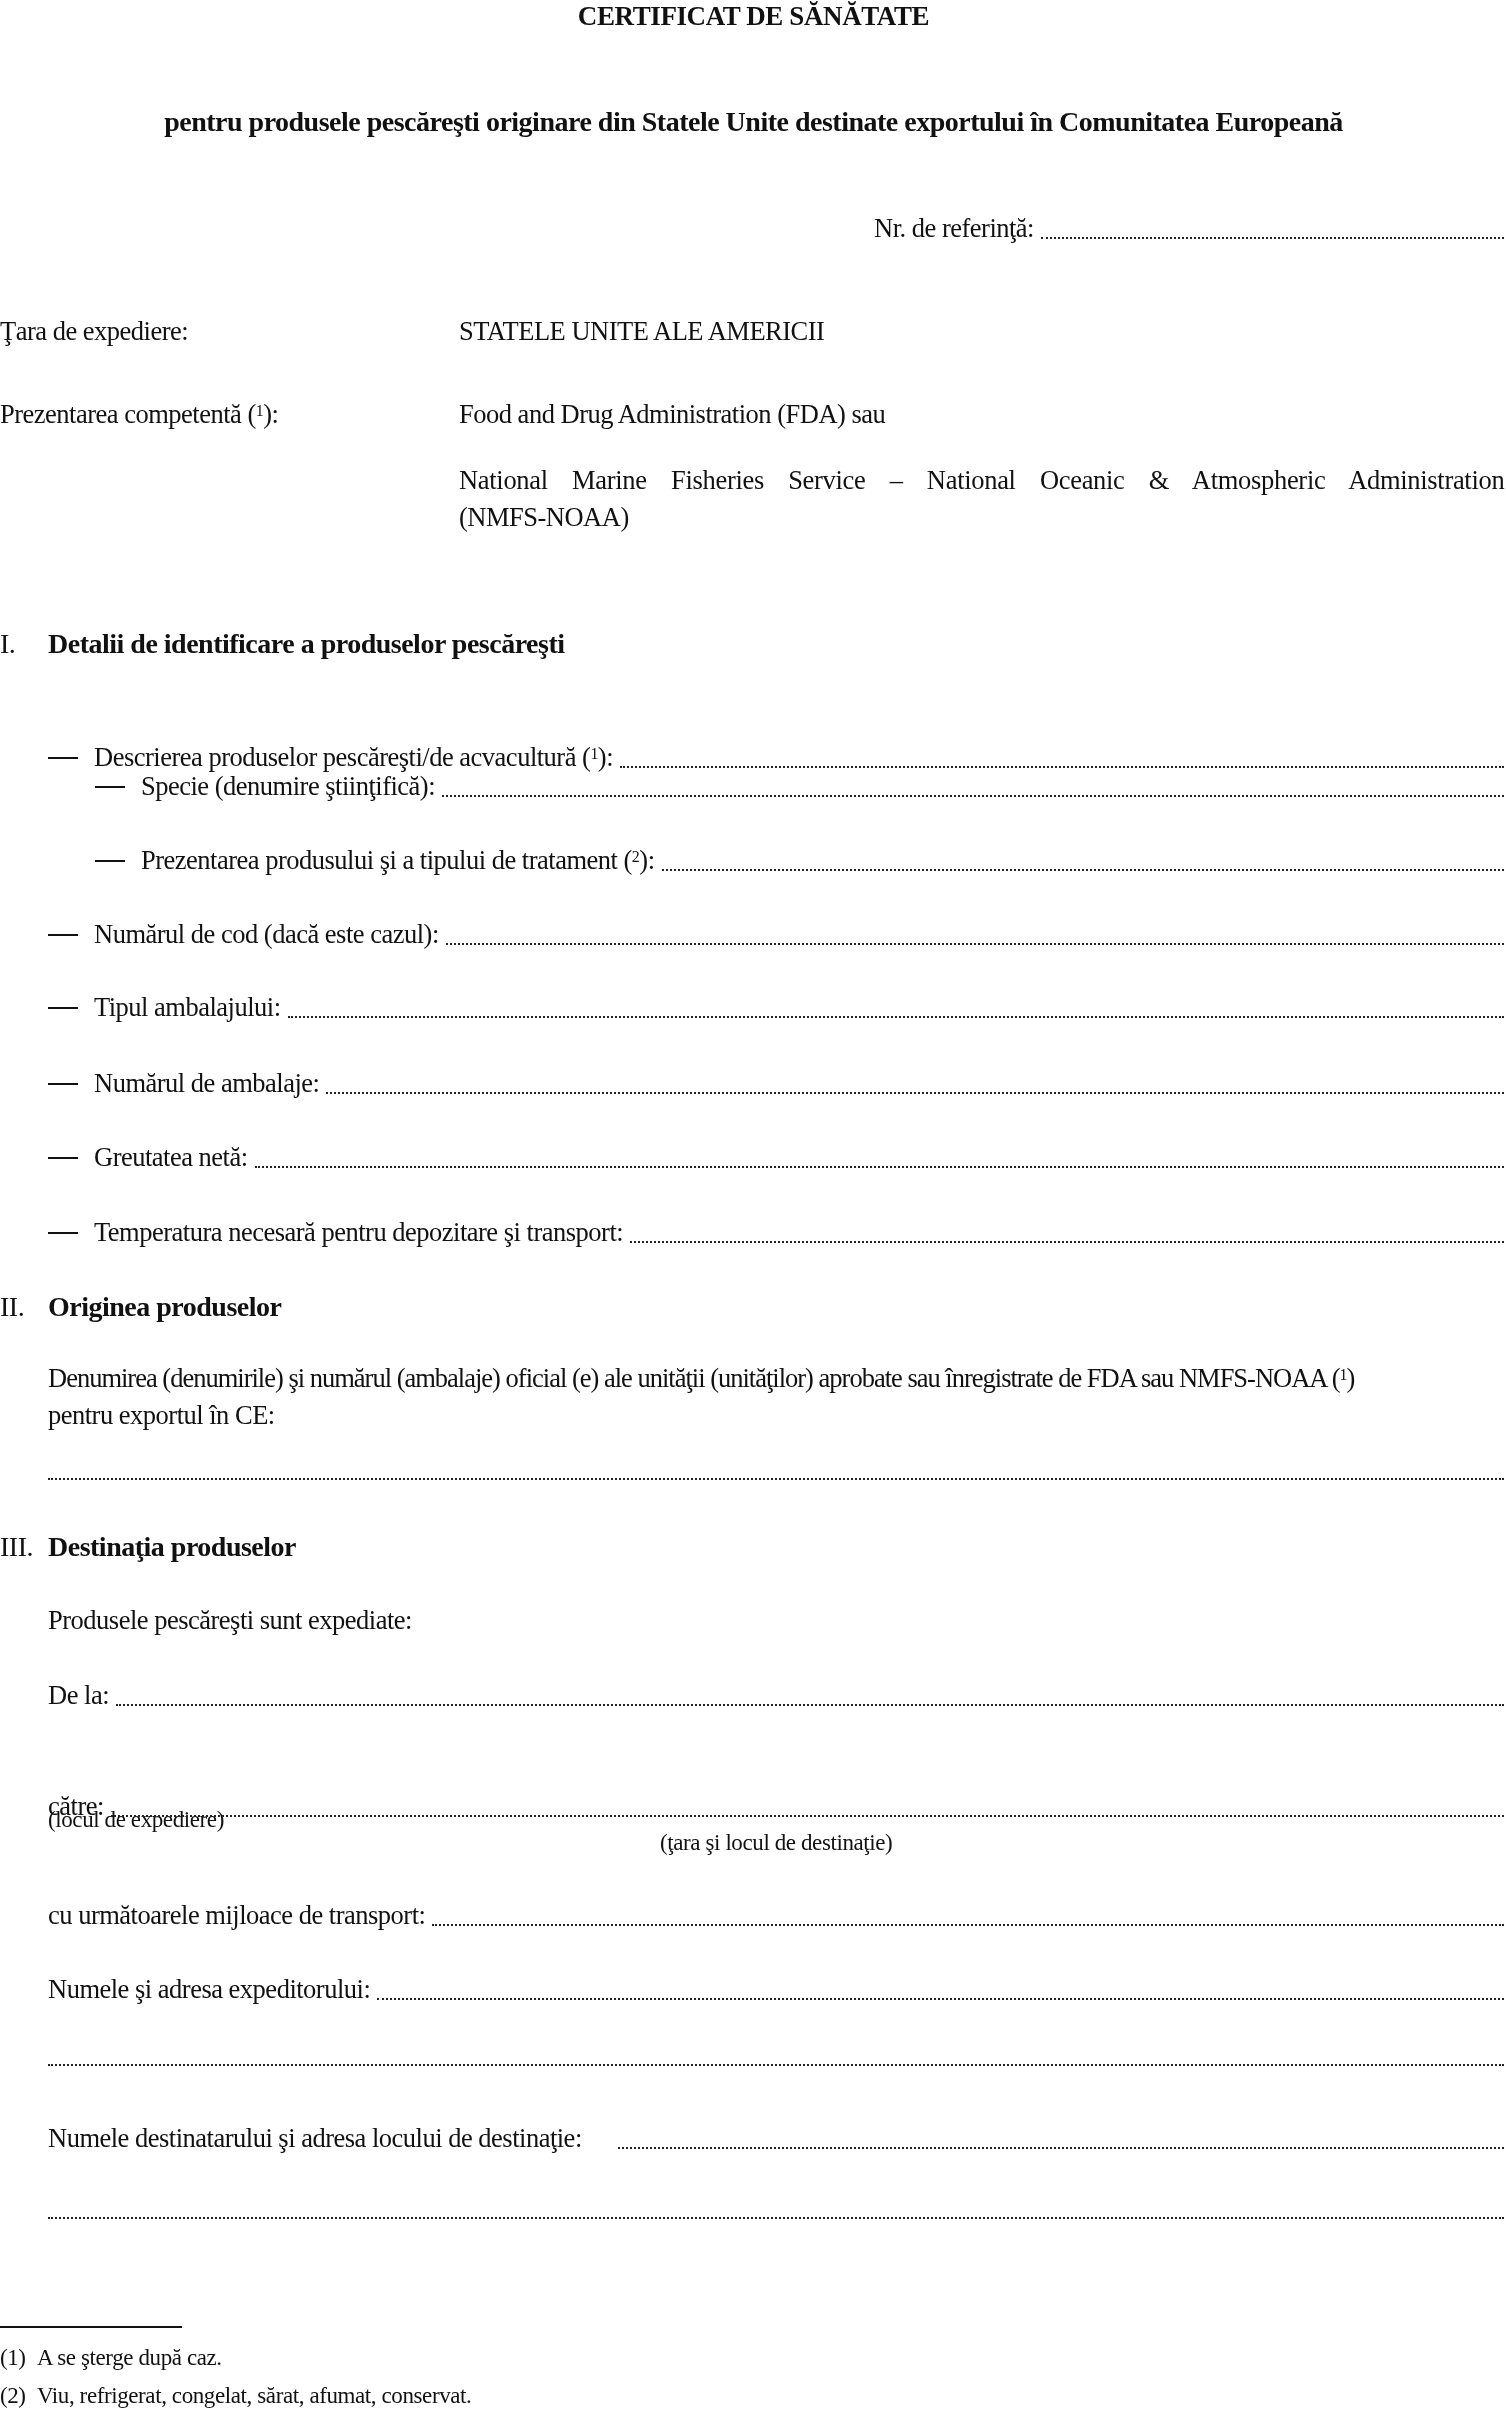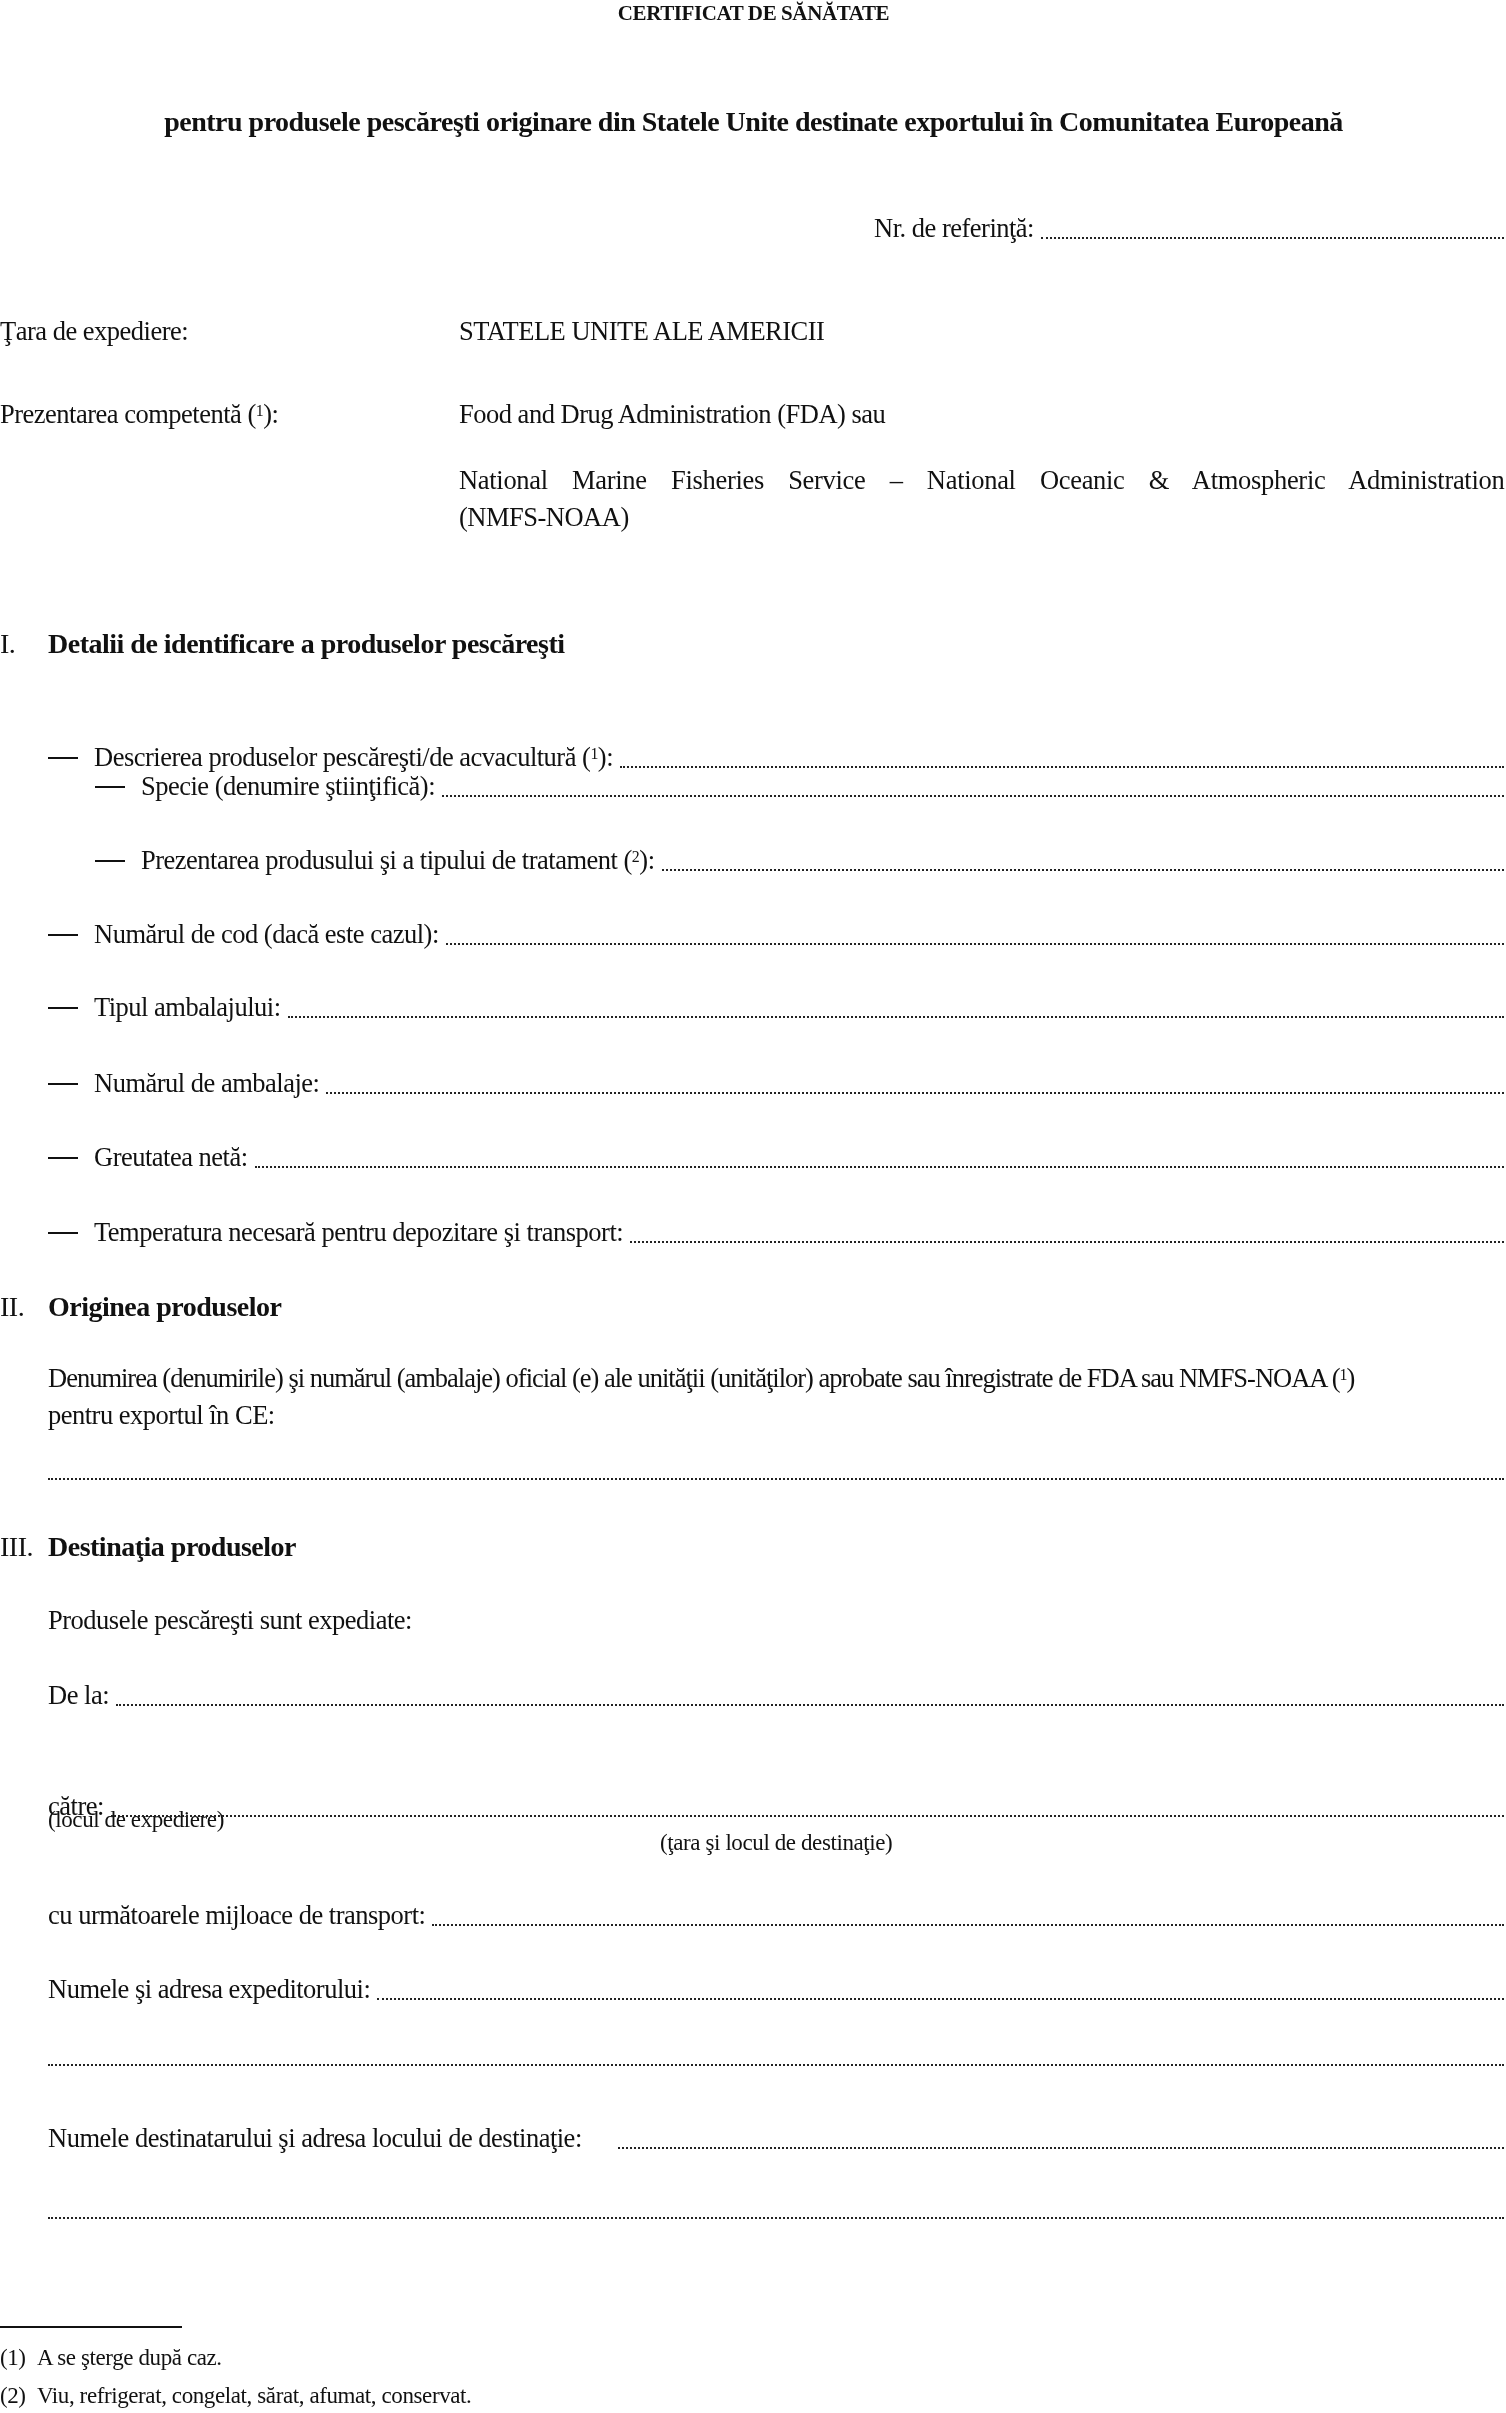--- a/index.html
+++ b/index.html
@@ -1,21 +1,21 @@
 <!DOCTYPE html>
 <html style="font-size:14px"><head>
 <meta charset="utf-8">
 <style>
   html, body { margin: 0; padding: 0; background: #ffffff; }
   body { width: 1507px; height: 2413px; position: relative; overflow: hidden;
          font-family: "Liberation Serif", "DejaVu Serif", serif; color: #111111; }
   .abs { position: absolute; white-space: nowrap; line-height: 1; }
   .t { font-size: 26.5px; letter-spacing: -0.5px; }
   .b { font-weight: bold; }
-  .title { font-size: 21px; letter-spacing: -0.4px; }
+  .title { font-size: 27px; letter-spacing: -0.4px; }
   .head { font-size: 28px; letter-spacing: -0.5px; }
   .small { font-size: 23px; letter-spacing: -0.4px; }
   sup { font-size: 0.6em; vertical-align: 0.45em; line-height: 0; }
   .fill { position: absolute; display: flex; align-items: baseline; }
   .fill .lbl { white-space: nowrap; flex: none; }
   .fill .dots { flex: 1; margin-left: 7px; border-bottom: 2.6px dotted #222; height: 0; align-self: flex-end; margin-bottom: 5.3px; }
   .dotline { position: absolute; left: 48px; right: 2.6px; border-bottom: 2.6px dotted #222; height: 0; }
   .dash { display: inline-block; width: 30px; border-top: 2.6px solid #111; vertical-align: middle; margin-right: 16px; position: relative; top: -1.8px; }
   .rule { position: absolute; left: 0; top: 2326px; width: 182px; border-top: 2.6px solid #111; }
 </style>

